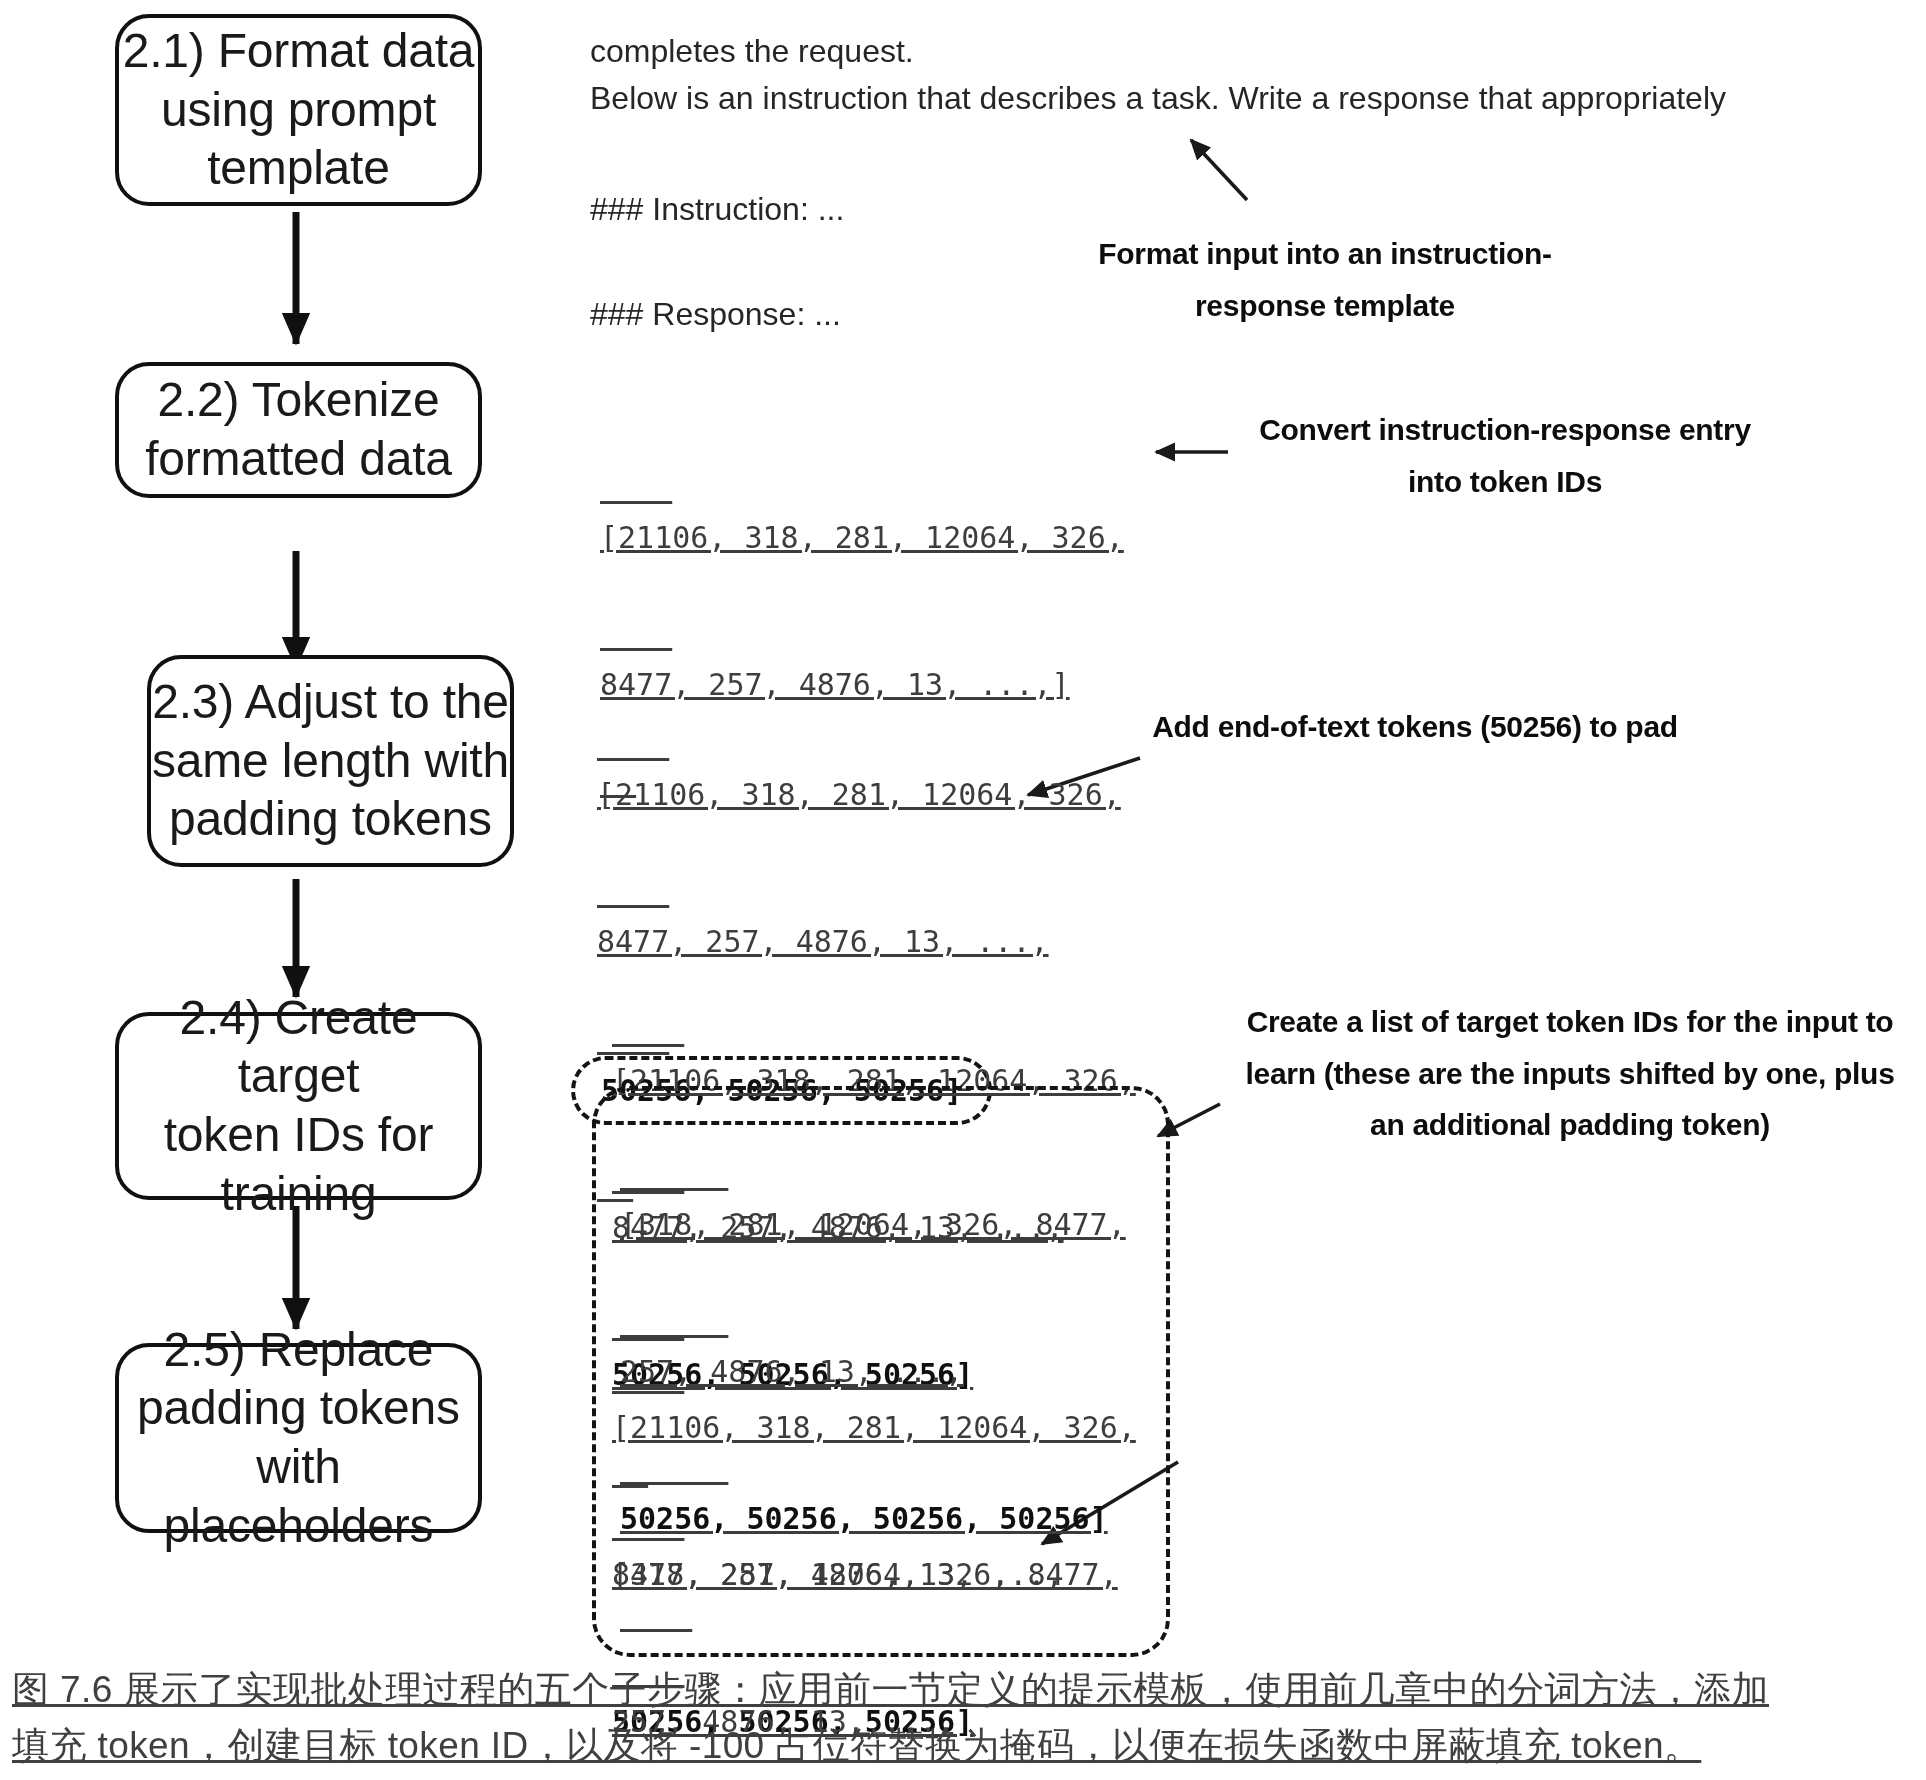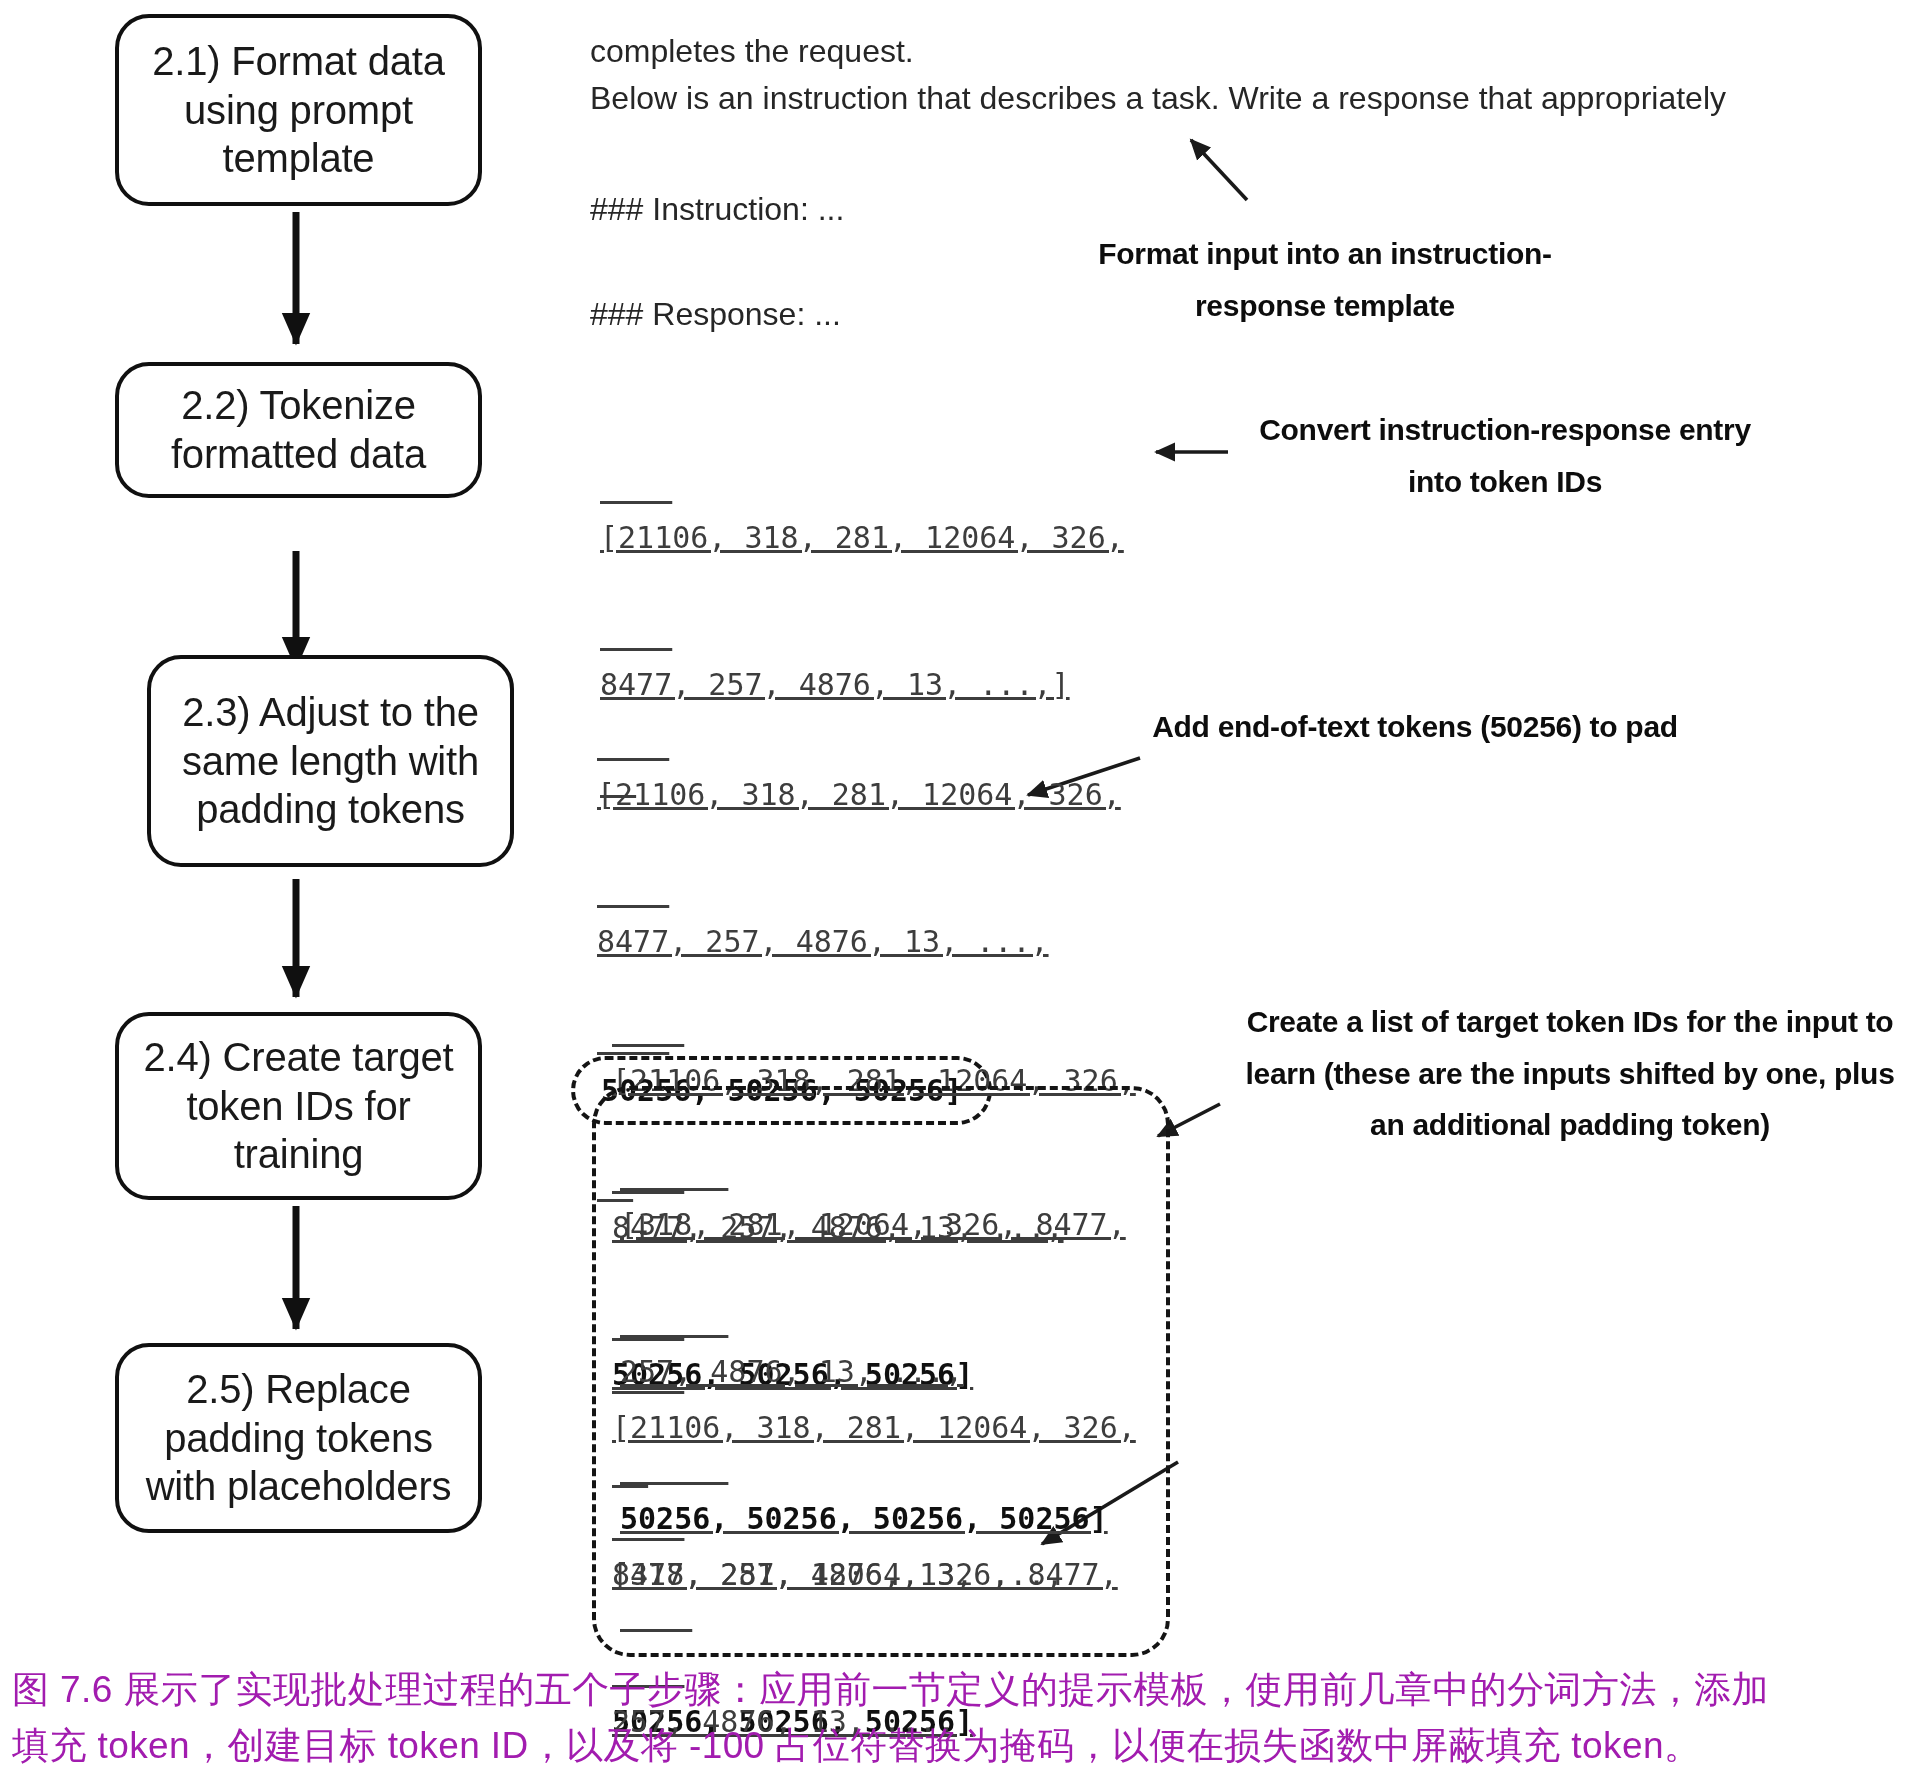--- a/index.html
+++ b/index.html
@@ -7,21 +7,21 @@
     position:relative; width:1926px; height:1780px; background:#ffffff;
     font-family:"Liberation Sans", sans-serif; overflow:hidden;
   }
   .arrows { position:absolute; left:0; top:0; width:1926px; height:1780px; }
   .conn  { stroke:#101010; stroke-width:7; }
   .thin  { stroke:#1a1a1a; stroke-width:3.6; }
   .flow-box {
     position:absolute; left:115px; width:367px; box-sizing:border-box;
     border:4.5px solid #101010; border-radius:34px; background:#ffffff;
     display:flex; flex-direction:column; align-items:center; justify-content:center;
-    font-size:40px; line-height:1.22; color:#1a1a1a; text-align:center;
+    font-size:48px; line-height:1.22; color:#1a1a1a; text-align:center;
     letter-spacing:-0.2px;
   }
   .prompt-text { position:absolute; left:590px; font-size:32px; line-height:47px; color:#262626; }
   .mono {
     position:absolute; font-family:"DejaVu Sans Mono", monospace;
     font-size:30px; line-height:49px; color:#3d3d3d; white-space:pre;text-decoration:underline;
   }
   .tok-bold { font-weight:bold; color:#101010; }
   .pill {
     display:inline-block; border:4px dashed #141414; border-radius:48px;
@@ -30,21 +30,21 @@
   .dashed-box {
     position:absolute; box-sizing:border-box; border:4px dashed #141414;
     border-radius:38px; padding:12px 24px;
   }
   .ann {
     position:absolute; font-weight:bold; font-size:30px; line-height:1.72;
     color:#0d0d0d; text-align:center; letter-spacing:-0.3px;
   }
   .caption {
     position:absolute; left:12px; top:1662px; width:1906px;
-    font-size:37px; line-height:1.5; color:#a21caf; letter-spacing:0.4px;
+    font-size:37px; line-height:1.5; color:#404040; letter-spacing:0.4px;text-decoration:underline;
   }
 </style>
 </head>
 <body>
 
 <div class="canvas">
 
   <svg class="arrows" width="1926" height="1780" viewBox="0 0 1926 1780">
     <defs>
       <marker id="mBig" viewBox="0 0 12 12" refX="10.5" refY="6" markerWidth="36" markerHeight="36" orient="auto" markerUnits="userSpaceOnUse">

